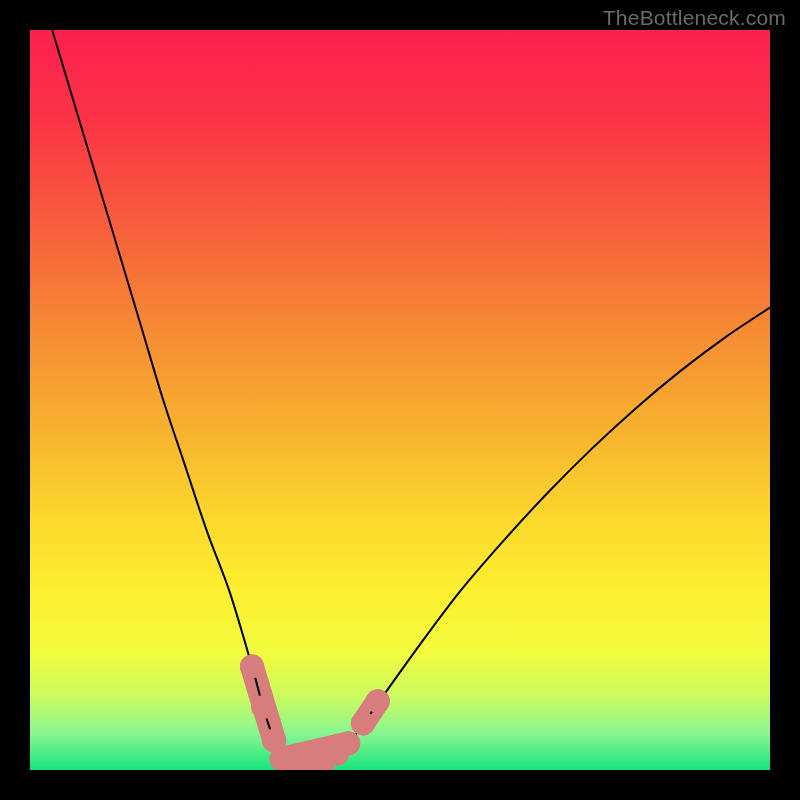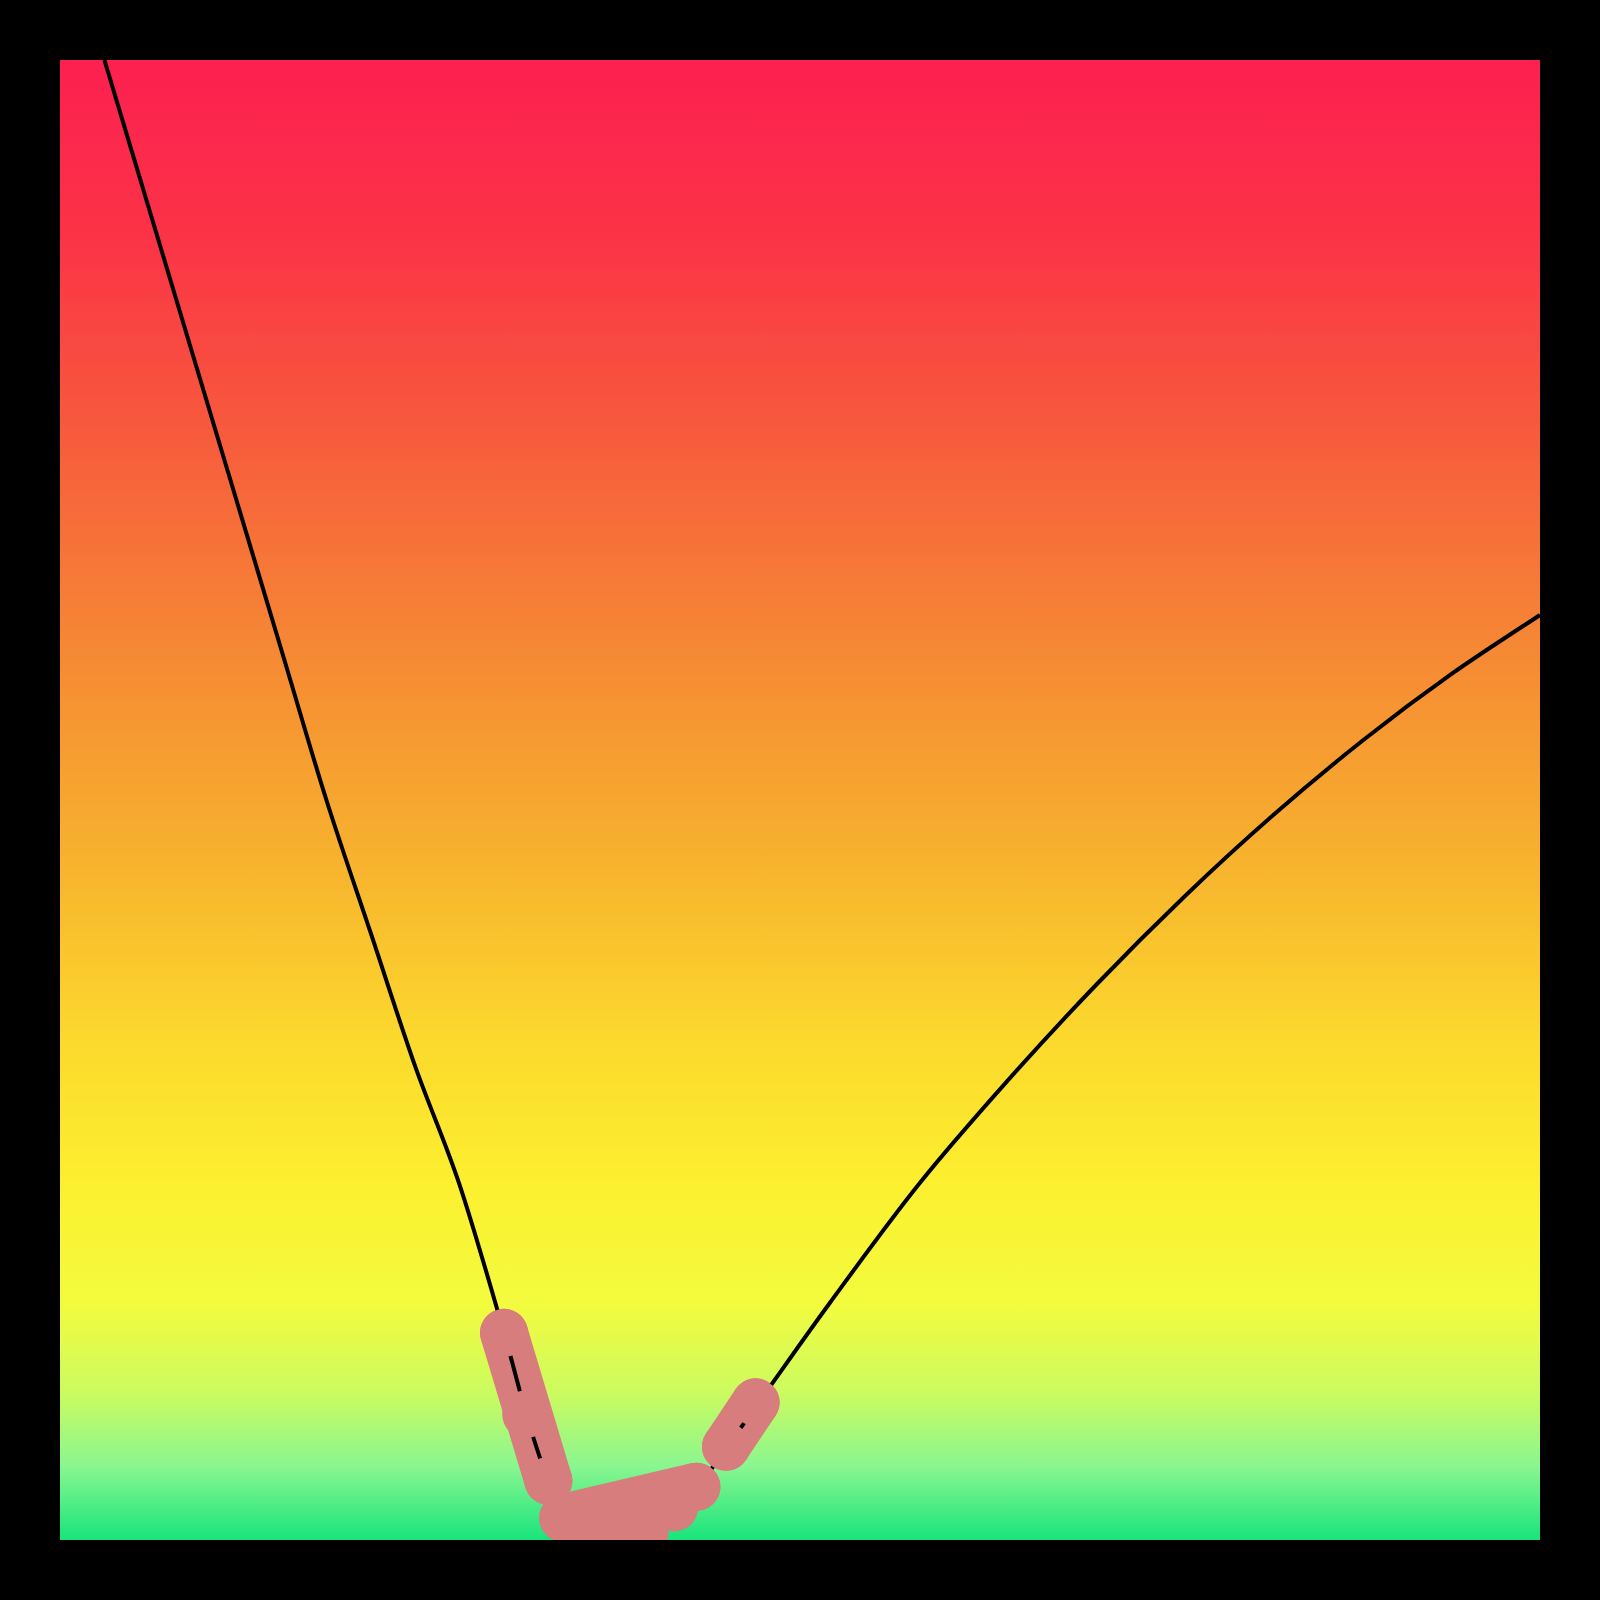--- a/index.html
+++ b/index.html
@@ -86,13 +86,14 @@
           <circle cx="262.70" cy="740.00" r="12" fill="#d77d7d"></circle>
           <circle cx="277.50" cy="740.00" r="12" fill="#d77d7d"></circle>
           <circle cx="292.30" cy="736.30" r="12" fill="#d77d7d"></circle>
           <circle cx="307.10" cy="723.72" r="12" fill="#d77d7d"></circle>
           <circle cx="318.20" cy="713.36" r="12" fill="#d77d7d"></circle>
           <circle cx="333.00" cy="693.38" r="12" fill="#d77d7d"></circle>
           <circle cx="347.80" cy="671.18" r="12" fill="#d77d7d"></circle>
         </g>
     </svg>
   </div>
+  <div class="watermark">TheBottleneck.com</div>
 </div>
 
 </body></html>

